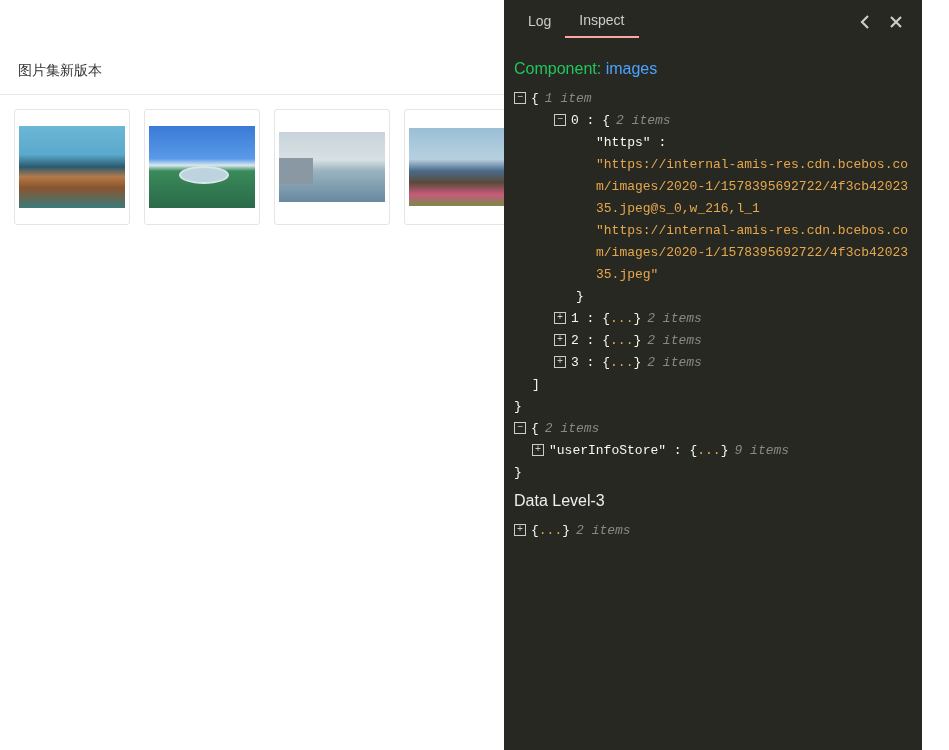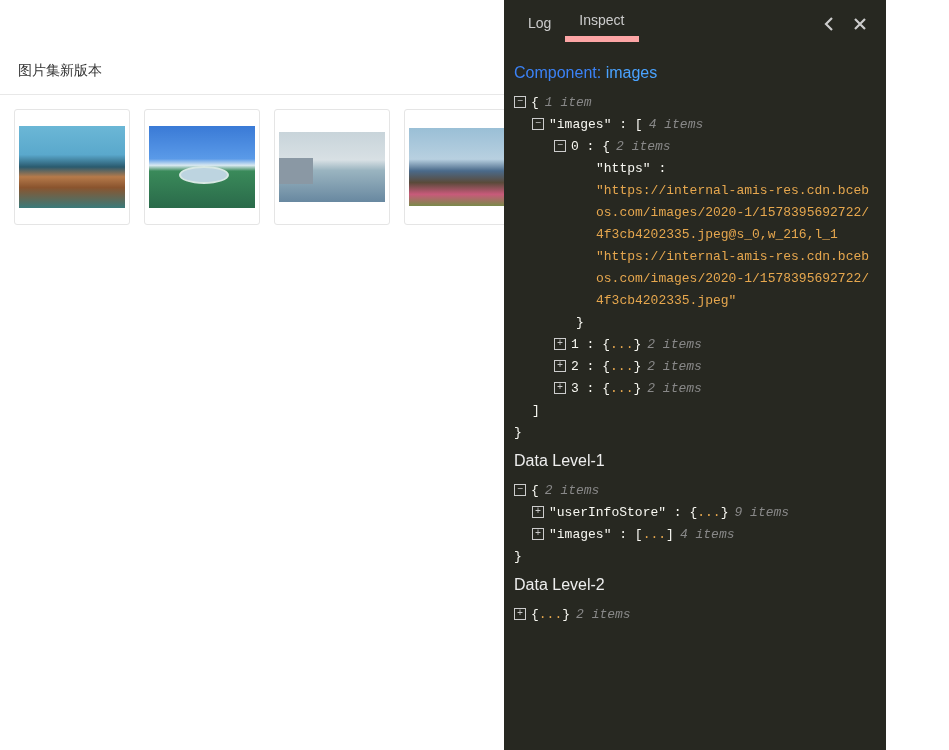--- a/index.html
+++ b/index.html
@@ -8,29 +8,29 @@
 .section-header { padding: 14px 18px; font-size: 14px; color: #333; border-bottom: 1px solid #e8e8e8; margin-top: 48px; }
 .images-row { display: flex; gap: 14px; padding: 14px; }
 .image-box { width: 116px; height: 116px; border: 1px solid #e5e5e5; border-radius: 3px; display: flex; align-items: center; justify-content: center; background: #fff; padding: 4px; }
 .thumb { width: 108px; height: 72px; }
 .thumb.t1 { background: linear-gradient(180deg,#6bb7d6 0%,#5aa8cc 35%,#2a5a6e 50%,#b57a4a 62%,#8a542e 75%,#3a7a7a 100%); height: 82px; }
 .thumb.t2 { background: linear-gradient(180deg,#3a7ad6 0%,#5a9ae8 40%,#d8e8f0 48%,#3a8a5a 55%,#2a6a4a 100%); height: 82px; position: relative; }
 .thumb.t2::after { content:""; position:absolute; width:46px; height:14px; border-radius:50%; background:#bdd4e0; bottom:24px; left:30px; border:2px solid #d8e8e4; }
 .thumb.t3 { background: linear-gradient(180deg,#c8d4da 0%,#d8e0e4 40%,#9ab4c0 55%,#6888a0 100%); height: 70px; position: relative; }
 .thumb.t3::before { content:""; position:absolute; width:34px; height:26px; background:#8a98a4; left:0; bottom:18px; }
 .thumb.t4 { background: linear-gradient(180deg,#9abfd6 0%,#b8d0e0 40%,#4a6a8a 55%,#5a4a3a 70%,#c85a7a 85%,#7a8a4a 100%); height: 78px; }
-.right-panel { width: 382px; height: 100%; background: #272821; color: #ddd; font-size: 13px; overflow-y: auto; position: relative; }
+.right-panel { width: 418px; height: 100%; background: #272821; color: #ddd; font-size: 13px; overflow-y: auto; position: relative; }
 .panel-tabs { display: flex; align-items: center; padding: 6px 10px 0; }
 .tab { padding: 6px 14px 8px; color: #ccc; cursor: pointer; font-size: 14px; }
-.tab.active { border-bottom: 6px solid #fca5a5; }
+.tab.active { border-bottom: 2px solid #fca5a5; }
 .panel-actions { margin-left: auto; display: flex; gap: 14px; padding-right: 8px; }
 .panel-actions svg { cursor: pointer; }
 .panel-body { padding: 14px 10px; }
 .section-title { font-size: 16px; color: #eee; padding: 8px 0 10px; }
-.comp-label { color: #3b82f6; }
+.comp-label { color: #22c55e; }
 .comp-name { color: #4aa3ff; }
 .tree { font-family: "Courier New", monospace; font-size: 13px; line-height: 22px; }
 .row { position: relative; white-space: normal; word-break: break-all; }
 .toggle { display: inline-flex; width: 12px; height: 12px; border: 1.2px solid #ccc; vertical-align: middle; justify-content: center; align-items: center; margin-right: 5px; cursor: pointer; font-size: 10px; line-height: 10px; color: #ccc; position: relative; top:-1px; }
 .brace, .bracket, .punct { color: #f8f8f2; }
 .key { color: #f8f8f2; }
 .key::before, .key::after { content: "\""; }
 .num { color: #f8f8f2; }
 .meta { color: #888; font-style: italic; margin-left: 6px; }
 .strval { color: #e6a74e; }
@@ -76,45 +76,42 @@
   </div>
   <div class="panel-body">
     <div class="section-title">
       <span class="comp-label">Component:</span>
       <span class="comp-name">images</span>
     </div>
 
     <div class="tree">
       <div class="row"><span class="toggle">−</span><span class="brace">{</span><span class="meta">1 item</span></div>
 
-      <div class="row ind1"><span class="toggle">−</span><span class="key">images</span><span class="punct"> : </span><span class="bracket">[</span><span class="meta">4 items</span></div>
 
       <div class="row ind2"><span class="toggle">−</span><span class="num">0</span><span class="punct"> : </span><span class="brace">{</span><span class="meta">2 items</span></div>
 
       <div class="row ind4w"><span class="key">https</span><span class="punct"> :</span></div>
       <div class="row ind4w"><span class="strval">"https://internal-amis-res.cdn.bcebos.com/images/2020-1/1578395692722/4f3cb4202335.jpeg@s_0,w_216,l_1</span></div>
 
       <div class="row ind4w"><span class="strval">"https://internal-amis-res.cdn.bcebos.com/images/2020-1/1578395692722/4f3cb4202335.jpeg"</span></div>
 
       <div class="row ind3"><span class="brace">}</span></div>
 
       <div class="row ind2"><span class="toggle">+</span><span class="num">1</span><span class="punct"> : </span><span class="brace">{</span><span class="ellipsis">...</span><span class="brace">}</span><span class="meta">2 items</span></div>
       <div class="row ind2"><span class="toggle">+</span><span class="num">2</span><span class="punct"> : </span><span class="brace">{</span><span class="ellipsis">...</span><span class="brace">}</span><span class="meta">2 items</span></div>
       <div class="row ind2"><span class="toggle">+</span><span class="num">3</span><span class="punct"> : </span><span class="brace">{</span><span class="ellipsis">...</span><span class="brace">}</span><span class="meta">2 items</span></div>
 
       <div class="row ind1"><span class="bracket">]</span></div>
       <div class="row"><span class="brace">}</span></div>
     </div>
 
-    <div class="section-title">Data Level-1</div>
     <div class="tree">
       <div class="row"><span class="toggle">−</span><span class="brace">{</span><span class="meta">2 items</span></div>
       <div class="row ind1"><span class="toggle">+</span><span class="key">userInfoStore</span><span class="punct"> : </span><span class="brace">{</span><span class="ellipsis">...</span><span class="brace">}</span><span class="meta">9 items</span></div>
-      <div class="row ind1"><span class="toggle">+</span><span class="key">images</span><span class="punct"> : </span><span class="bracket">[</span><span class="ellipsis">...</span><span class="bracket">]</span><span class="meta">4 items</span></div>
       <div class="row"><span class="brace">}</span></div>
     </div>
 
-    <div class="section-title">Data Level-2</div>
+    <div class="section-title">Data Level-3</div>
     <div class="tree">
       <div class="row"><span class="toggle">+</span><span class="brace">{</span><span class="ellipsis">...</span><span class="brace">}</span><span class="meta">2 items</span></div>
     </div>
   </div>
 </div>
 
 </body></html>

